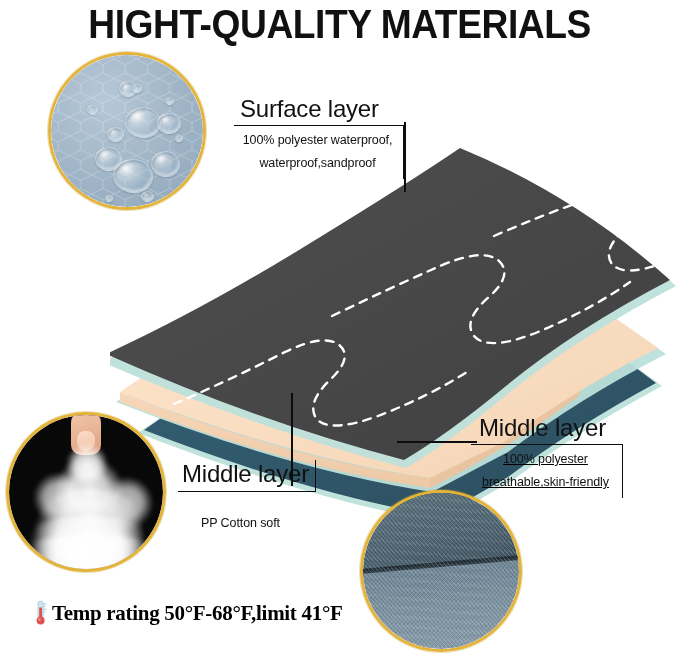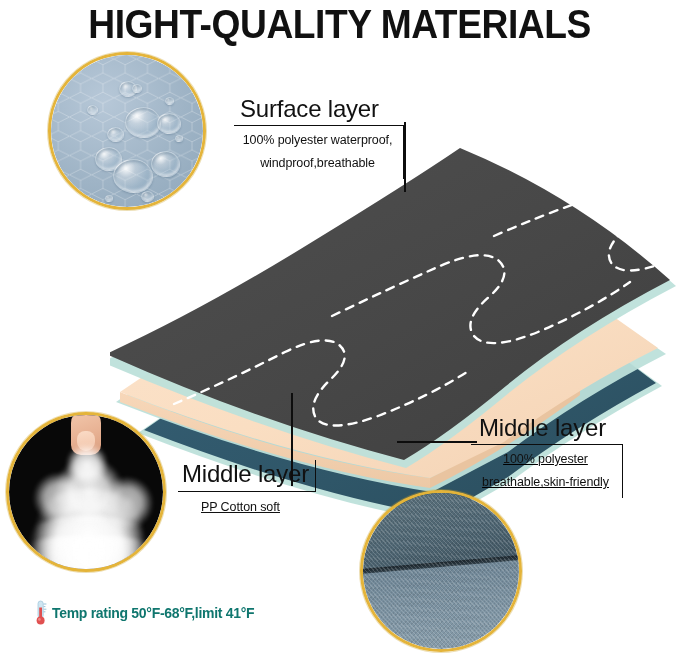--- a/index.html
+++ b/index.html
@@ -162,21 +162,21 @@
   }
 
   
   #callout-middle { left: 178px; top: 460px; }
   #callout-middle .heading {
     border-right: 1.6px solid #0d0d0d;
     border-bottom: 1.6px solid #0d0d0d;
     padding: 0 6px 3px 4px;
     display: inline-block;
   }
-  #callout-middle .sub { margin-top: 4px; width: 125px; text-decoration: underline; }
+  #callout-middle .sub { margin-top: 20px; width: 125px; }
 
   
   #callout-lining { left: 471px; top: 414px; }
   #callout-lining .heading { padding-left: 8px; }
   #callout-lining .body {
     margin-top: 2px;
     border-top: 1.6px solid #0d0d0d;
     border-right: 1.6px solid #0d0d0d;
     padding: 3px 8px 4px 6px;
     width: 152px;
@@ -188,25 +188,26 @@
 
   
   #temp-rating {
     position: absolute;
     left: 34px; top: 600px;
     display: flex;
     align-items: center;
     gap: 4px;
   }
   #temp-rating .label {
-    font-size: 14px;
+    font-size: 21px;
     font-weight: 700;
-    color: #0f766e;
+    color: #000000;
     white-space: nowrap;
     letter-spacing: -0.3px;
+    font-family: Liberation Serif, serif;
   }
 </style>
 </head>
 <body>
 
 <div id="page">
 
   <div id="title">HIGHT-QUALITY MATERIALS</div>
 
   <div id="product">
@@ -330,21 +331,21 @@
       <div class="fab-bot"></div>
       <div class="fab-crease"></div>
       <div class="weave"></div>
     </div>
   </div>
 
   <div class="callout" id="callout-surface">
     <div class="heading">Surface layer</div>
     <div class="body">
       <div class="sub">100% polyester waterproof,</div>
-      <div class="sub">windproof,breathable</div>
+      <div class="sub">waterproof,sandproof</div>
     </div>
   </div>
 
   <div class="connector" style="left:404px; top:122px; width:1.6px; height:70px;"></div>
 
   <div class="callout" id="callout-middle">
     <div class="heading">Middle layer</div>
     <div class="sub">PP Cotton  soft</div>
   </div>
 

